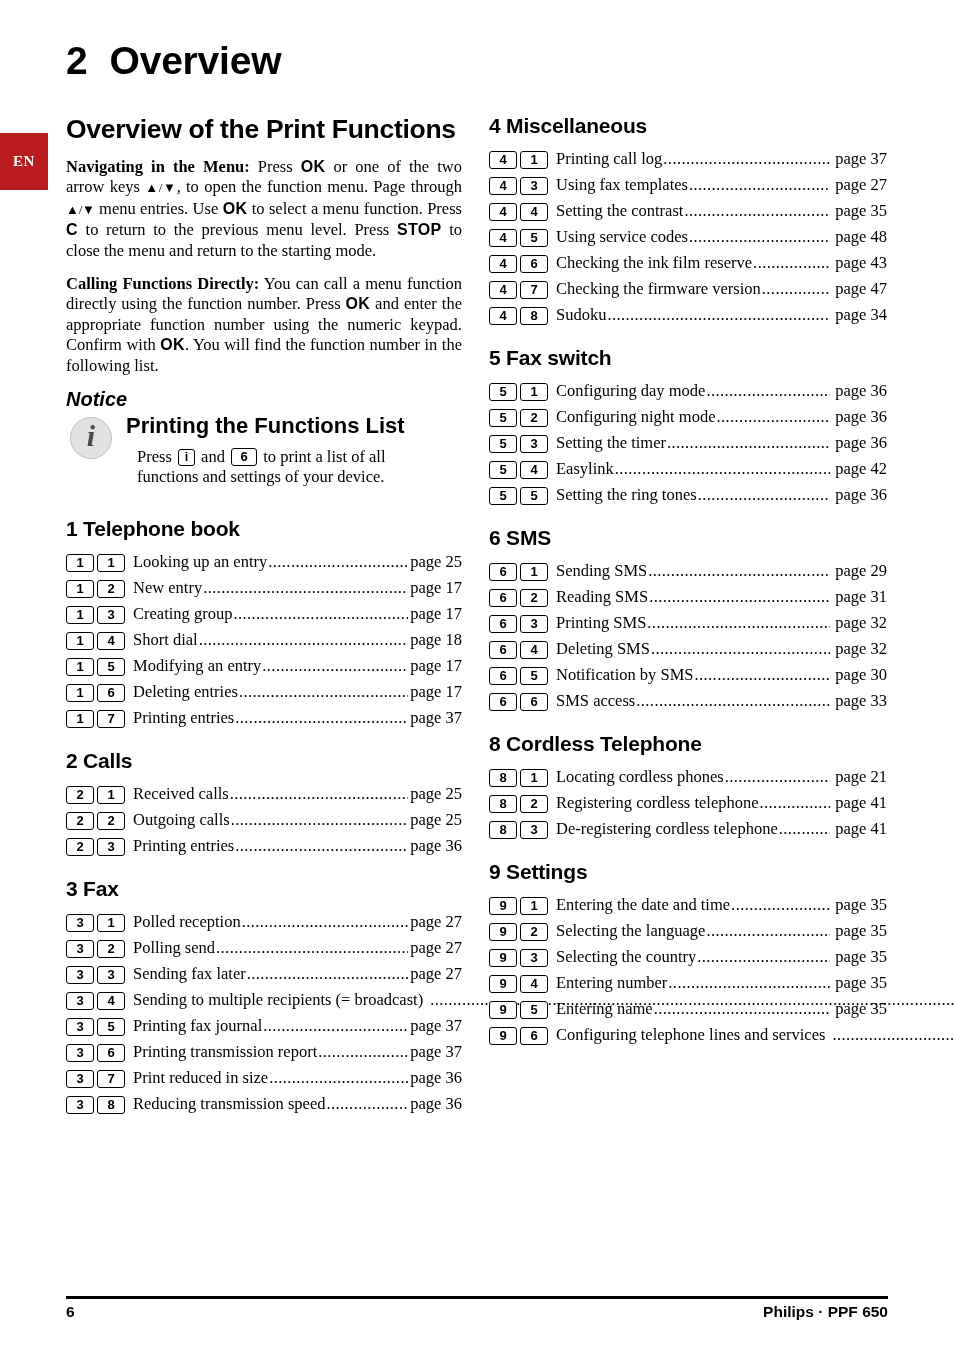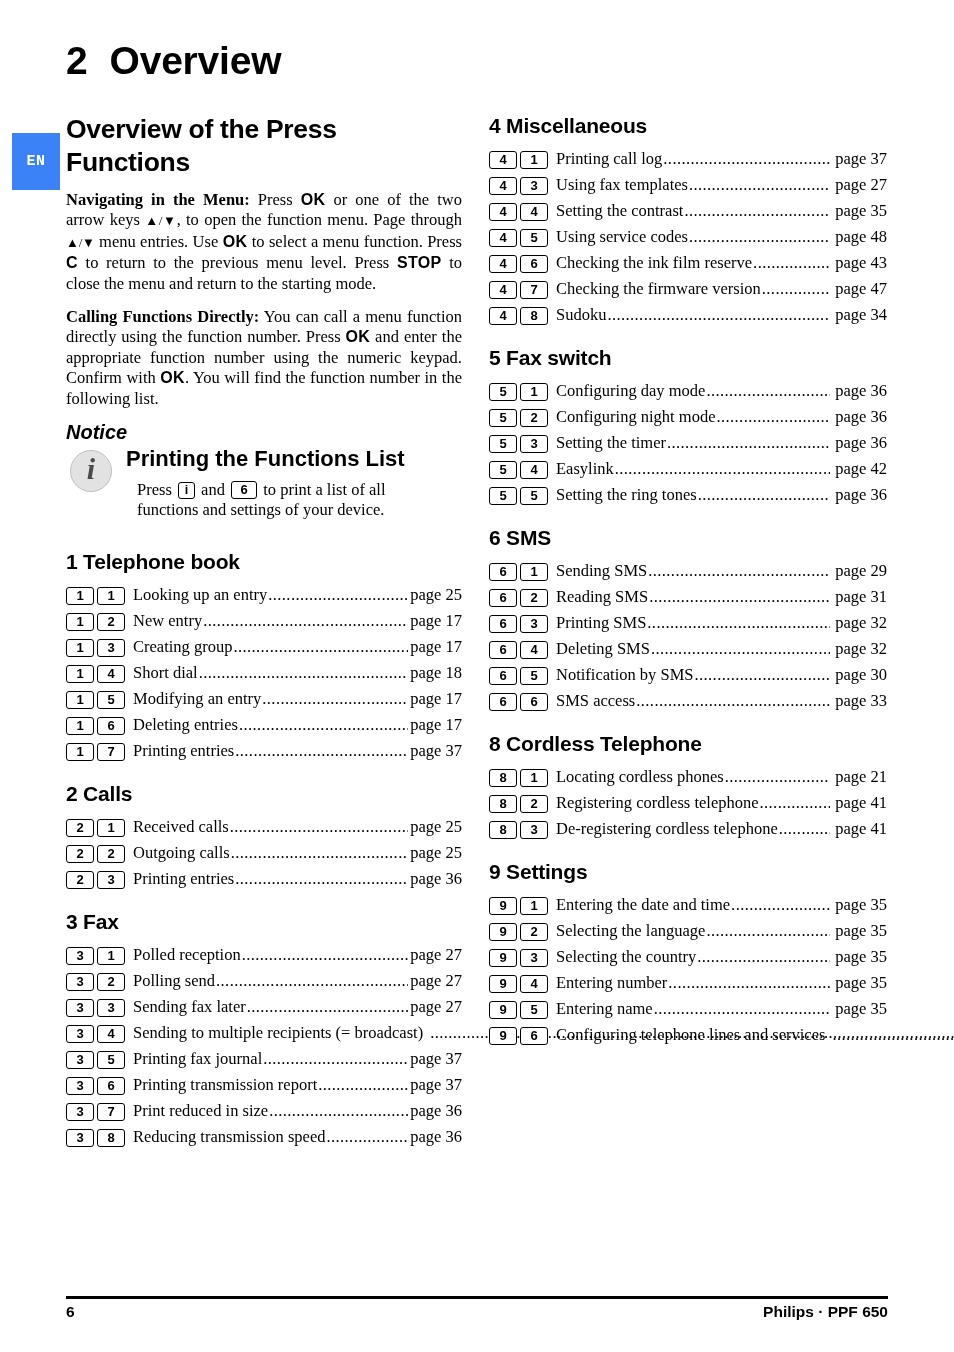--- a/index.html
+++ b/index.html
@@ -13,27 +13,27 @@
     height: 1352px;
     position: relative;
     font-family: "Liberation Serif", serif;
     color: #000;
     overflow: hidden;
   }
 
   
   #lang-tab {
     position: absolute;
-    left: 12px;
+    left: 0;
     top: 133px;
     width: 48px;
     height: 57px;
-    background: #3b82f6;
+    background: #b91c1c;
     color: #fff;
-    font-family: Liberation Mono, monospace;
+    font-family: Liberation Serif, serif;
     font-weight: bold;
     font-size: 15px;
     letter-spacing: 0.5px;
     display: flex;
     align-items: center;
     justify-content: center;
   }
 
   
   #page {
@@ -276,21 +276,21 @@
 <div id="page">
 
   <div id="lang-tab">EN</div>
 
   <div id="chapter-title">
     <span class="num">2</span><span>Overview</span>
   </div>
 
   <div id="col-left">
 
-    <h1 class="sec-title">Overview of the Press Functions</h1>
+    <h1 class="sec-title">Overview of the Print Functions</h1>
 
 
     <p class="body">
       <b>Navigating in the Menu:</b><span> Press </span><span class="okkey">OK</span><span> or one of the two arrow keys </span><span class="arrows">▲/▼</span><span>, to open the function menu. Page through </span><span class="arrows">▲/▼</span><span> menu entries. Use </span><span class="okkey">OK</span><span> to select a menu function. Press </span><span class="okkey">C</span><span> to return to the previous menu level. Press </span><span class="okkey">STOP</span><span> to close the menu and return to the starting mode.</span>
     </p>
 
     <p class="body">
       <b>Calling Functions Directly:</b><span> You can call a menu function directly using the function number. Press </span><span class="okkey">OK</span><span> and enter the appropriate function number using the numeric keypad. Confirm with </span><span class="okkey">OK</span><span>. You will find the function number in the following list.</span>
     </p>
 

